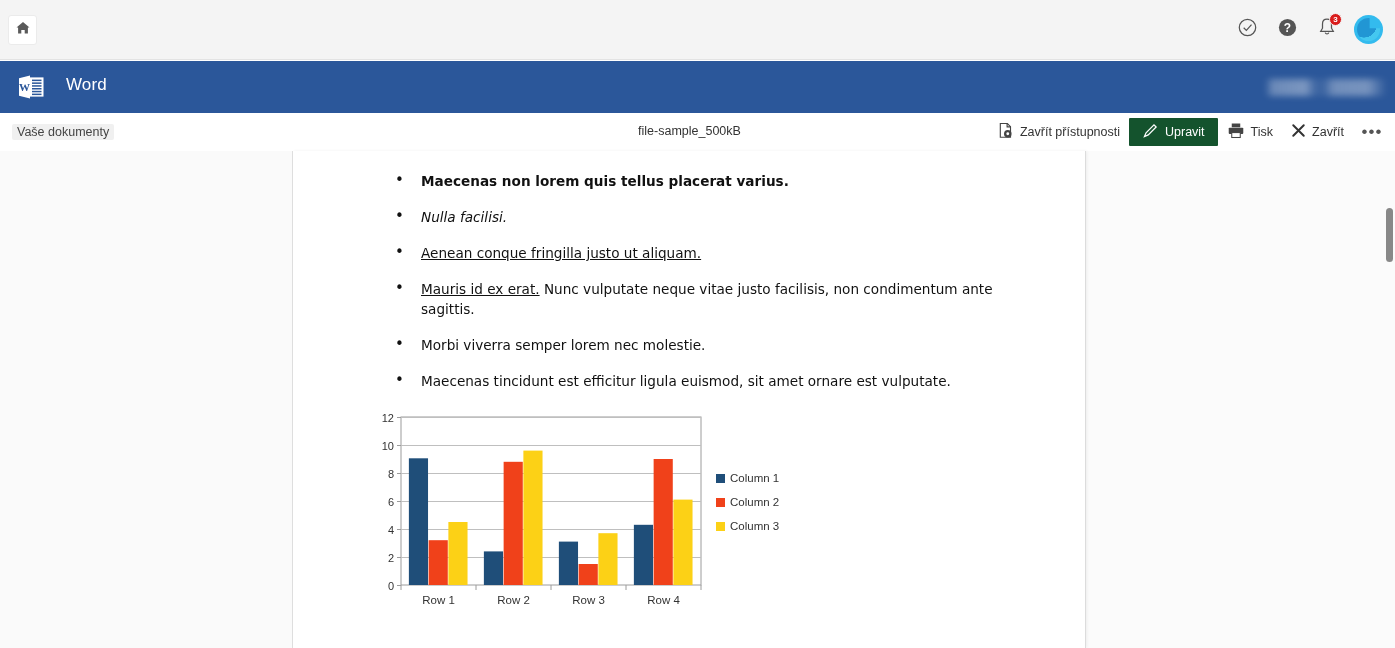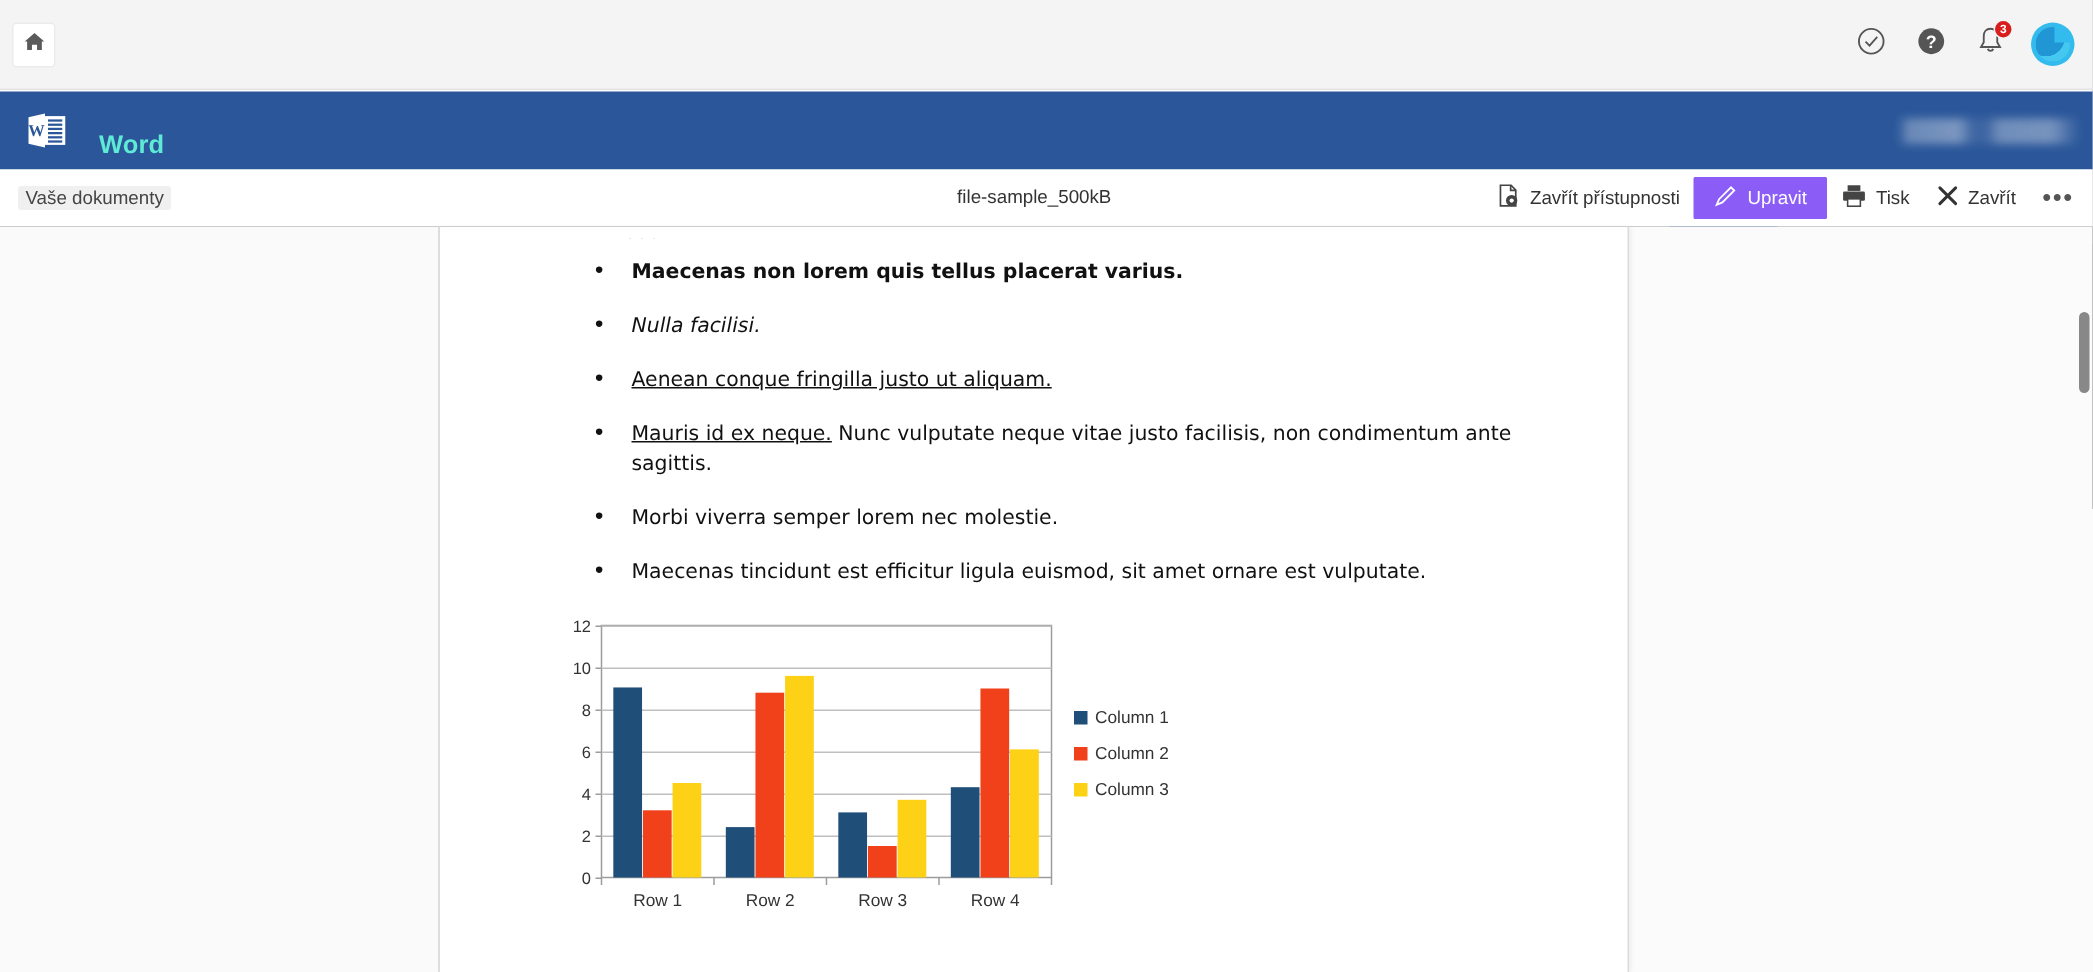--- a/index.html
+++ b/index.html
@@ -60,23 +60,22 @@
     position: absolute; left: 0; top: 61px; width: 1395px; height: 52px;
     background: #2b579a;
   }
   .word-logo {
     position: absolute; left: 14px; top: 8px;
     width: 36px; height: 36px;
     display: flex; align-items: center; justify-content: center;
   }
   .word-title {
     position: absolute; left: 66px; top: 14px;
-    color: #5eead4; font-size: 17px; font-weight: bold;
+    color: #ffffff; font-size: 17px; font-weight: normal;
     letter-spacing: .1px;
-    margin-top: 12px;
   }
   .blurred-user {
     position: absolute; right: 8px; top: 18px;
     width: 122px; height: 17px;
     background: linear-gradient(90deg,
       rgba(255,255,255,0) 0%, rgba(255,255,255,.30) 6%,
       rgba(255,255,255,.38) 33%, rgba(255,255,255,.10) 41%,
       rgba(255,255,255,.08) 48%, rgba(255,255,255,.33) 56%,
       rgba(255,255,255,.36) 84%, rgba(255,255,255,0) 100%);
     filter: blur(3px);
@@ -103,32 +102,32 @@
     position: absolute; right: 8px; top: 0;
     height: 38px; display: flex; align-items: center; gap: 0;
   }
   .cmd-btn {
     display: flex; align-items: center; gap: 6px;
     height: 27px; padding: 0 9px;
     font-size: 12.5px; color: #333; cursor: pointer;
     border-radius: 1px; white-space: nowrap;
   }
   .cmd-btn.primary {
-    background: #8b5cf6; color: #ffffff; height: 28px; padding: 0 13px;
+    background: #14532d; color: #ffffff; height: 28px; padding: 0 13px;
   }
   .ellipsis-btn {
     width: 30px; height: 27px; display: flex; align-items: center;
     justify-content: center; cursor: pointer; font-size: 17px;
     color: #555; letter-spacing: 1px; margin-left: 4px;
   }
 
   
   .body-area {
     position: absolute; left: 0; top: 151px; width: 1395px; height: 497px;
-    background: #404040;
+    background: #0ea5e9;
   }
   .left-pane {
     position: absolute; left: 0; top: 0; width: 293px; height: 497px;
     background: #fafafa;
     border-right: 1px solid #e0e0e0;
   }
   .blue-fragment {
     position: absolute; left: 1113px; top: 0; width: 72px; height: 4px;
     background: #2b579a;
   }
@@ -323,21 +322,21 @@
       <li>
         <span class="b-bold">Maecenas non lorem quis tellus placerat varius.</span>
       </li>
       <li>
         <span class="b-italic">Nulla facilisi.</span>
       </li>
       <li>
         <span class="b-under">Aenean conque fringilla justo ut aliquam.</span>
       </li>
       <li>
-        <span class="run-under">Mauris id ex neque.</span><span> Nunc vulputate neque vitae justo facilisis, non condimentum ante sagittis.</span>
+        <span class="run-under">Mauris id ex erat.</span><span> Nunc vulputate neque vitae justo facilisis, non condimentum ante sagittis.</span>
       </li>
       <li>
         <span>Morbi viverra semper lorem nec molestie.</span>
       </li>
       <li>
         <span>Maecenas tincidunt est efficitur ligula euismod, sit amet ornare est vulputate.</span>
       </li>
     </ul>
 
     <div class="chart">

